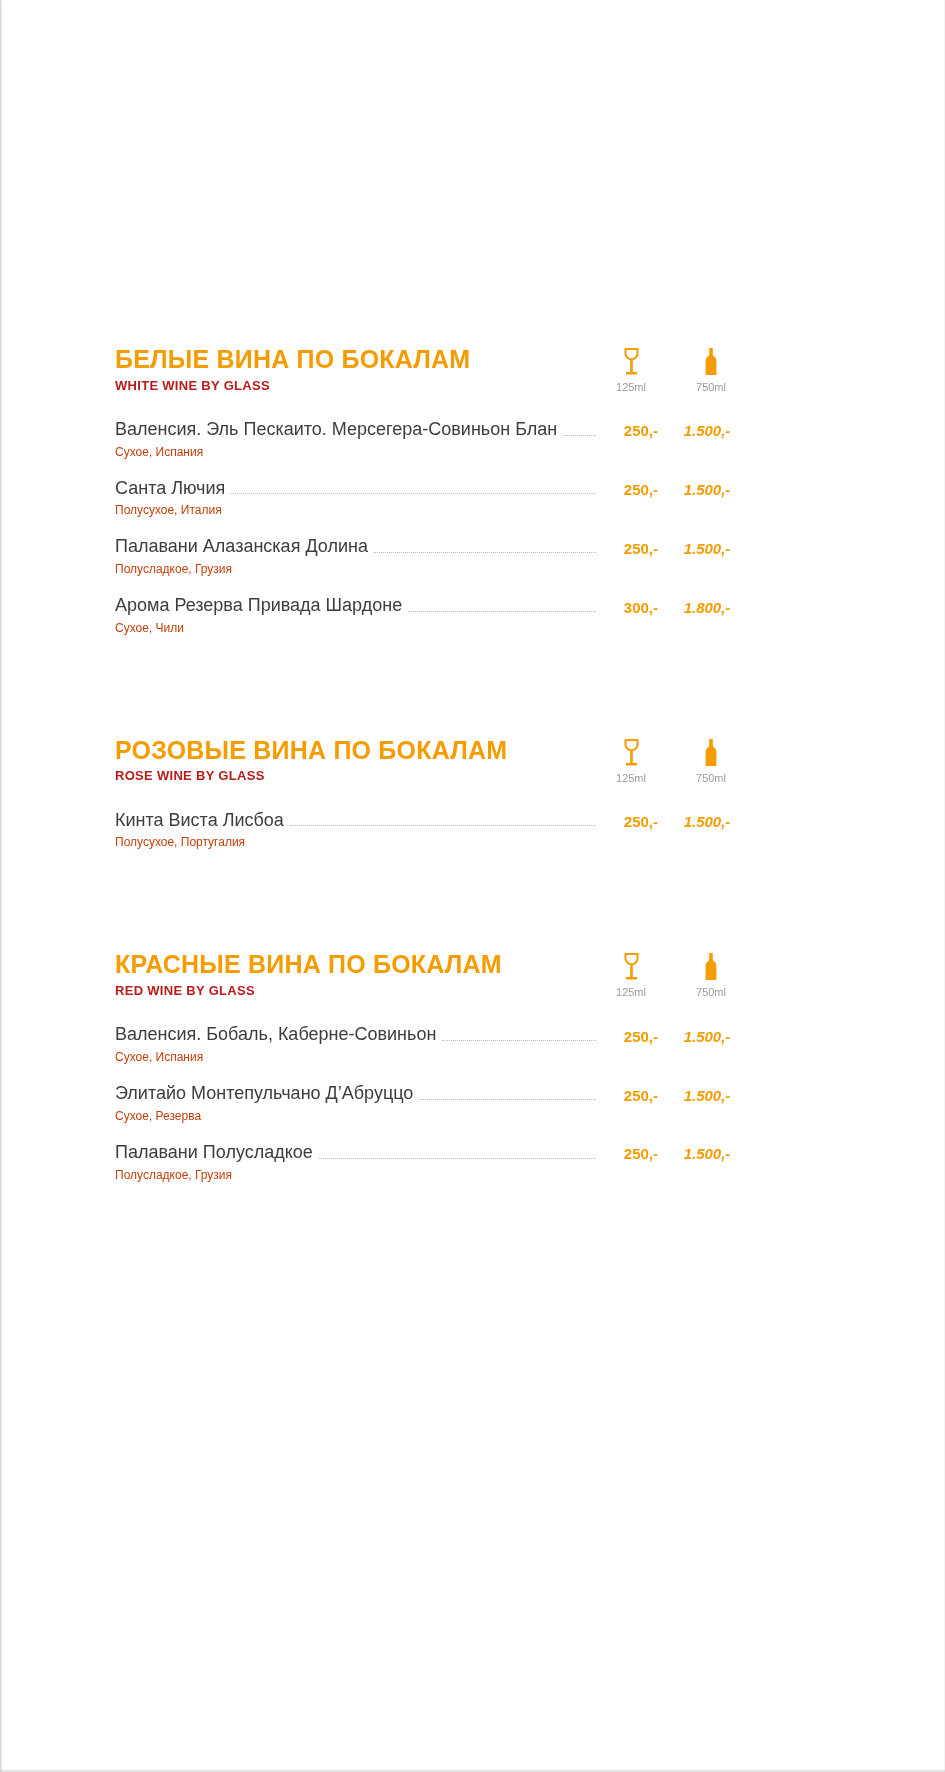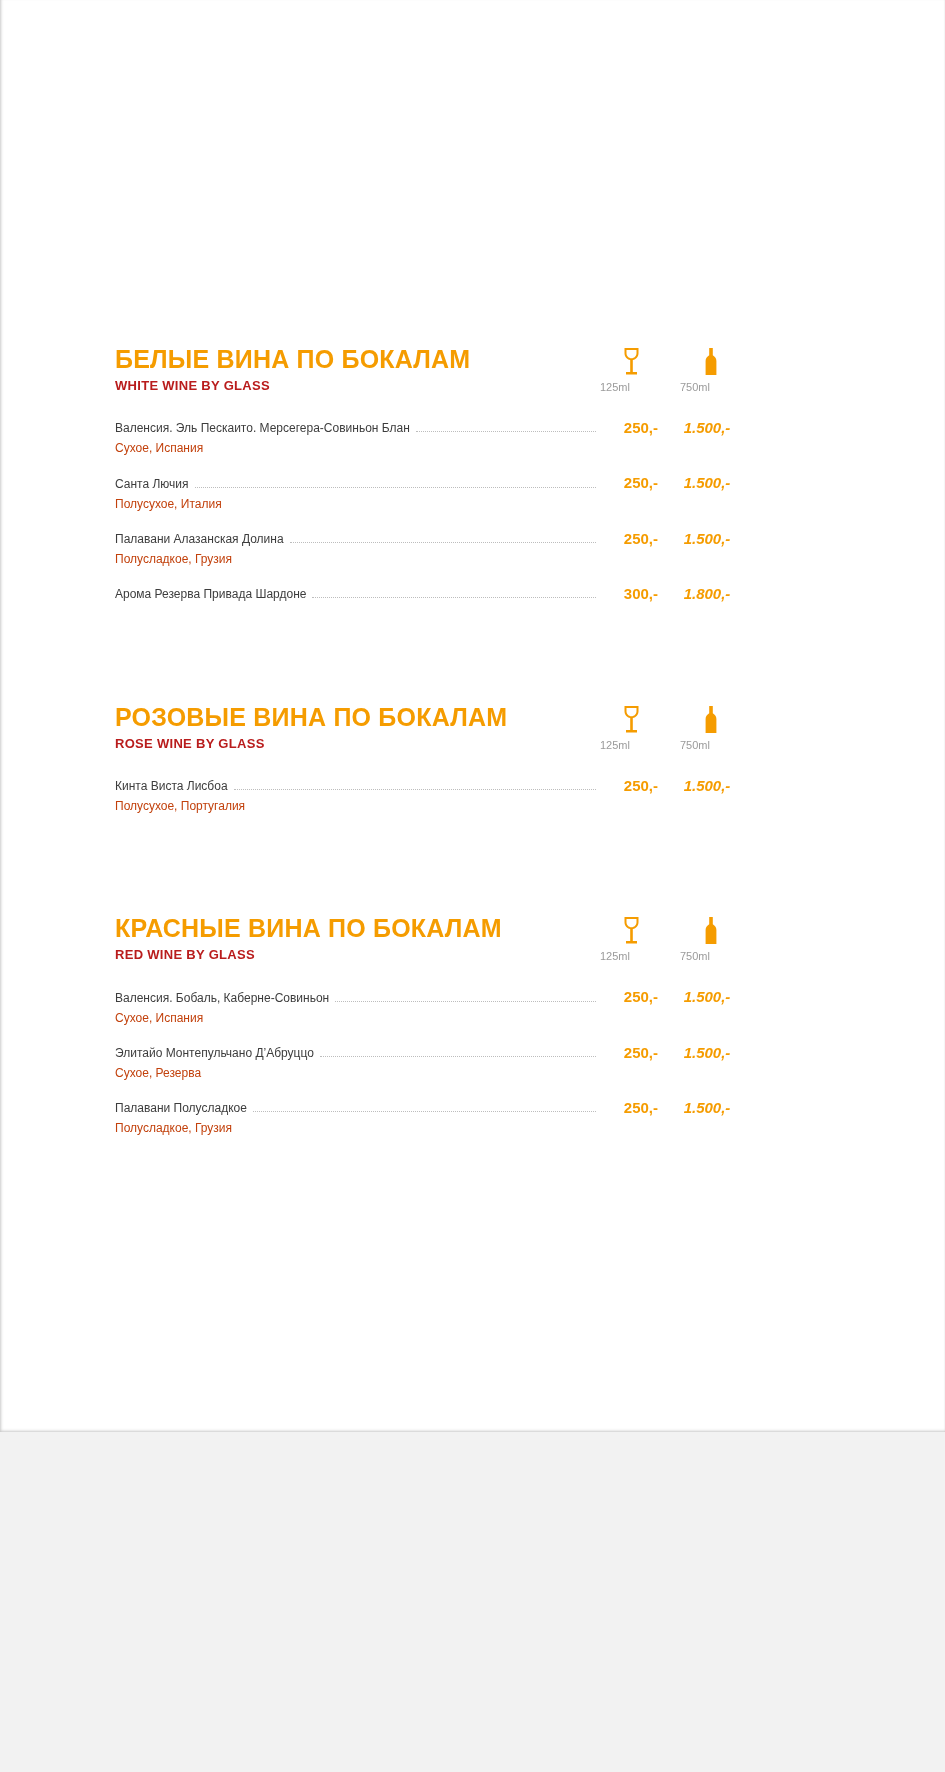--- a/index.html
+++ b/index.html
@@ -1,19 +1,19 @@
 <!DOCTYPE html>
 <html><head>
 <meta charset="utf-8">
 <style>
   html, body { margin: 0; padding: 0; background: #f2f2f2; }
   .page {
     position: relative;
     width: 945px;
-    height: 1432px;
+    height: 1772px;
     margin: 0 auto;
     background: #ffffff;
     font-family: "Liberation Sans", sans-serif;
     box-shadow: inset 3px 0 3px -2px #c9c9c9, inset 0 -3px 3px -2px #c9c9c9, inset -2px 0 2px -2px #e0e0e0;
     overflow: hidden;
   }
   .content {
     position: absolute;
     left: 115px;
     top: 346px;
@@ -43,35 +43,36 @@
   }
   .size-cols {
     display: flex;
     width: 142px;
     justify-content: space-between;
     flex-shrink: 0;
     margin-top: 2px;
   }
   .size-col {
     width: 62px;
+    text-align: center;
   }
   .size-col svg { display: block; margin: 0 auto; }
   .size-label {
     margin-top: 6px;
     font-size: 11px;
     color: #9b9b9b;
   }
 
   .item { margin-bottom: 19px; }
   .item-top {
     display: flex;
     align-items: flex-end;
   }
   .item-name {
-    font-size: 12px;
+    font-size: 18px;
     color: #3d3d3d;
     white-space: nowrap;
     line-height: 1.15;
   }
   .leader {
     flex: 1;
     min-width: 12px;
     border-bottom: 1px dotted #bdbdbd;
     margin: 0 6px 4px 6px;
     height: 1px;
@@ -153,20 +154,21 @@
         <div class="item-desc">Полусладкое, Грузия</div>
       </div>
 
       <div class="item">
         <div class="item-top">
           <span class="item-name">Арома Резерва Привада Шардоне</span>
           <span class="leader"></span>
           <span class="price price-glass">300,-</span>
           <span class="price price-bottle">1.800,-</span>
         </div>
+        <div class="item-desc">Сухое, Чили</div>
       </div>
     </div>
 
     <div class="section">
       <div class="section-header">
         <div>
           <div class="section-title">РОЗОВЫЕ ВИНА ПО БОКАЛАМ</div>
           <div class="section-subtitle">ROSE WINE BY GLASS</div>
         </div>
         <div class="size-cols">

